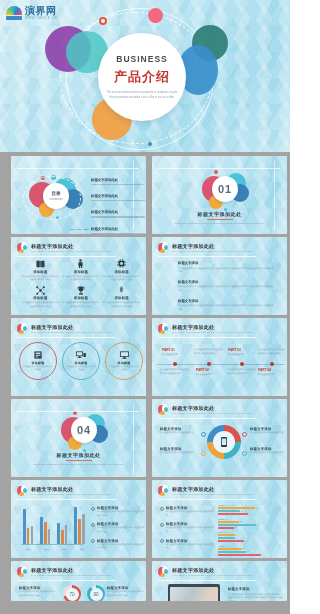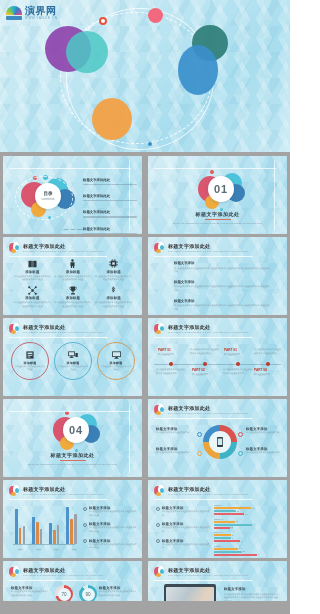--- a/index.html
+++ b/index.html
@@ -58,21 +58,21 @@
     border-radius:50%; background:#fff;
     box-shadow:0 2px 6px rgba(40,90,120,.20);
     display:flex; flex-direction:column; align-items:center; justify-content:center;
     z-index:6;
   }
   .cover-eyebrow { font-size:8.5px; letter-spacing:1px; color:#4a4a4a; font-weight:bold; }
   .cover-title { font-size:13px; color:#c0392b; font-weight:bold; letter-spacing:1px; margin-top:4px; }
   .cover-sub { font-size:2.6px; color:#8aa3ad; text-align:center; line-height:1.9; margin-top:5px; width:72px; }
 
   
-  .grid { position:absolute; left:0; top:156px; width:290px; }
+  .grid { position:absolute; left:0; top:156px; width:290px;padding-left:8px; }
   .row { display:flex; gap:6px; padding:0 3px; margin-bottom:3px; }
   .thumb { width:139px; height:78px; border-radius:1px; }
 
   
   .hdr { position:absolute; left:6px; top:5px; display:flex; align-items:center; gap:3px; }
   .hdr-logo { width:11px; height:11px; position:relative; }
   .hdr-logo .p1 { position:absolute; left:0; top:1px; width:7px; height:9px; border-radius:50% 0 50% 50%; background:#e0566a; }
   .hdr-logo .p2 { position:absolute; left:3.5px; top:0; width:6px; height:9px; border-radius:50%; background:#fff; }
   .hdr-logo .p3 { position:absolute; left:2px; bottom:0; width:5px; height:4px; border-radius:50%; background:#f0a93b; }
   .hdr-logo .p4 { position:absolute; left:6px; top:3px; width:4px; height:5px; border-radius:50%; background:#49b8d4; }
@@ -155,20 +155,25 @@
 
       <div class="circ" style="left:45px;top:26px;width:46px;height:46px;background:#8e44ad;opacity:.92;"></div>
       <div class="circ" style="left:66px;top:31px;width:42px;height:42px;background:#4ec8c6;opacity:.85;"></div>
       <div class="circ" style="left:192px;top:25px;width:36px;height:36px;background:#2e7d77;opacity:.92;"></div>
       <div class="circ" style="left:178px;top:45px;width:40px;height:50px;background:#3a8fcb;opacity:.92;"></div>
       <div class="circ" style="left:92px;top:98px;width:40px;height:42px;background:#f2a044;opacity:.95;"></div>
       <div class="circ" style="left:148px;top:8px;width:15px;height:15px;background:#f2687f;"></div>
       <div class="circ" style="left:99px;top:17px;width:8px;height:8px;border:2px solid #e8533f;background:#fff;"></div>
       <div class="circ" style="left:148px;top:142px;width:4px;height:4px;background:#3a8fcb;"></div>
 
+      <div class="cover-card">
+        <div class="cover-eyebrow">BUSINESS</div>
+        <div class="cover-title">产品介绍</div>
+        <div class="cover-sub">The user can demonstrate on a projector or computer, or print the presentation and make it into a film or use as a slide.</div>
+      </div>
     </div>
   </div>
 
   <div class="grid">
 
     <div class="row">
 
       <div class="slide thumb corner-lines">
         <div class="tri-bg"></div>
         <div class="slide-inner">

